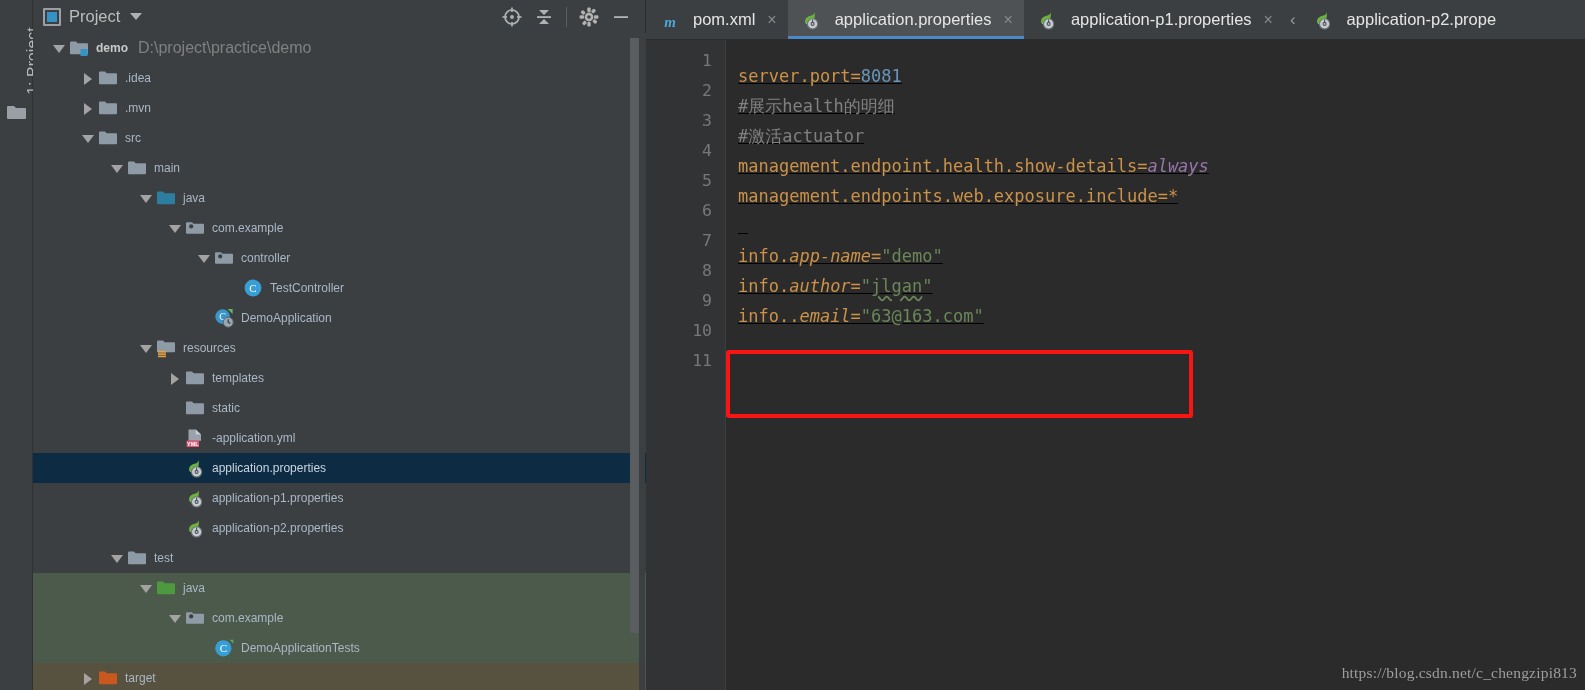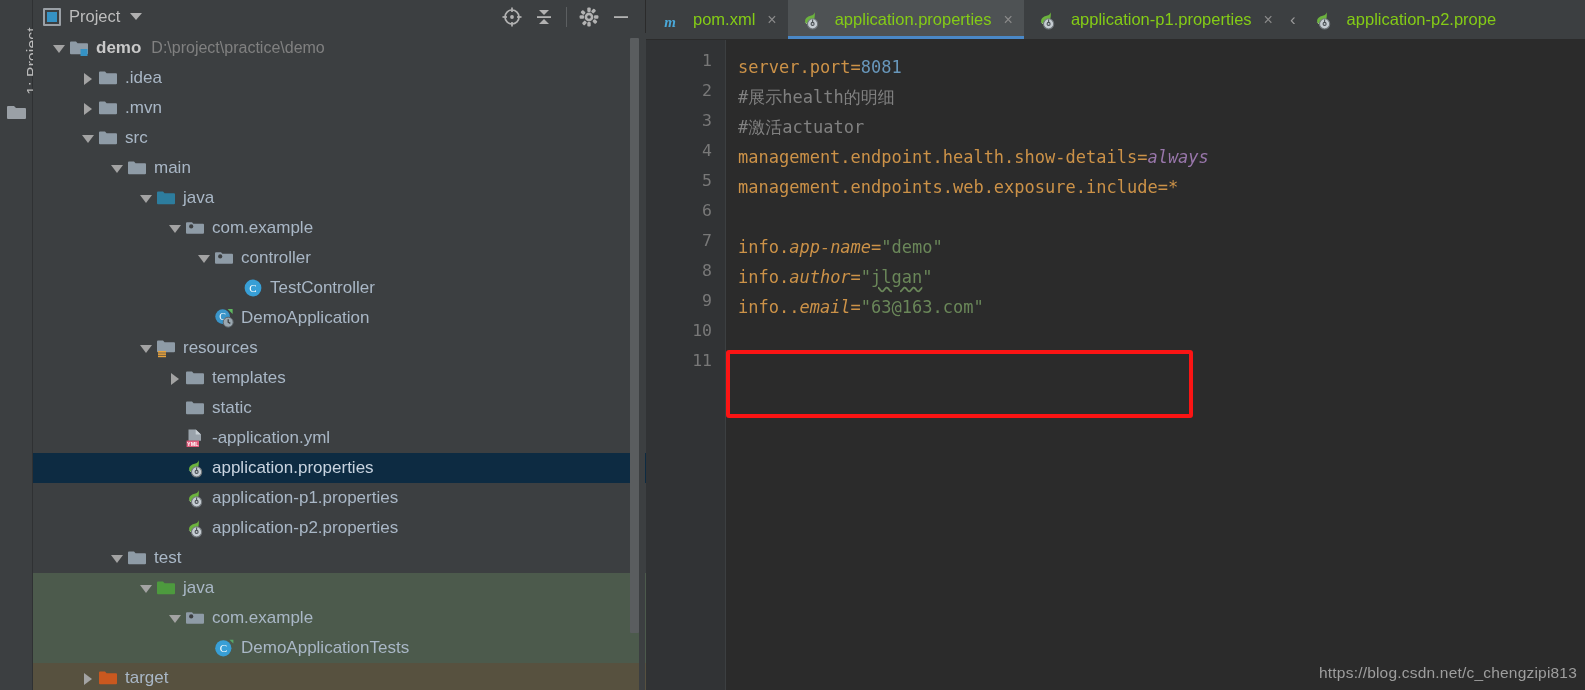--- a/index.html
+++ b/index.html
@@ -112,21 +112,21 @@
   }
   .row {
     height: 30px;
     display: flex;
     align-items: center;
     white-space: nowrap;
     position: relative;
   }
   .row .lbl {
     color: #a9b7c6;
-    font-size: 17px;
+    font-size: 12px;
   }
   .row .lbl.bold { font-weight: bold; color: #c9c9c9; }
   .row .sub {
     color: #808080;
     font-size: 16px;
     margin-left: 10px;
   }
   .row.selected { background: #0d2b42; }
   .row.selected .lbl { color: #c9d4e0; }
   .row.testsrc { background: #4c5a4c; }
@@ -196,21 +196,21 @@
     white-space: nowrap;
   }
   .tab.active { background: #4e5254; }
   .tab.active::after {
     content: "";
     position: absolute;
     left: 0; right: 0; bottom: 0;
     height: 3px;
     background: #4a88c7;
   }
-  .tab .tx { color: #84cc16; }
+  .tab .tx { color: #e5e5e5; }
   .tab-close {
     color: #8a8a8a;
     font-size: 16px;
     margin-left: 5px;
     line-height: 1;
     cursor: pointer;
   }
   .tab-overflow {
     color: #9a9a9a;
     font-size: 17px;
@@ -237,22 +237,23 @@
     height: 30px;
     line-height: 30px;
     text-align: right;
     padding-right: 13px;
     color: #787878;
     font-family: "DejaVu Sans Mono", monospace;
     font-size: 16.5px;
   }
   .codecol {
     flex: 1;
-    padding-top: 12px;
-    position: relative;
+    padding-top: 21px;
+    position: relative;
+    text-decoration: underline;
   }
   .cline {
     height: 30px;
     line-height: 30px;
     padding-left: 12px;
     font-family: "DejaVu Sans Mono", monospace;
     font-size: 17px;
     white-space: pre;
     color: #a9b7c6;
   }
@@ -279,20 +280,21 @@
     border-radius: 3px;
     pointer-events: none;
   }
 
   .watermark {
     position: absolute;
     right: 8px; bottom: 8px;
     color: #9e9e9e;
     font-size: 15.5px;
     letter-spacing: .2px;
+    font-family: Liberation Serif, serif;
   }
 </style>
 </head>
 <body>
 
 <div id="app">
 
   <div class="toolstrip">
     <div class="toolstrip-label">
       <span>1: </span><u>Project</u>

